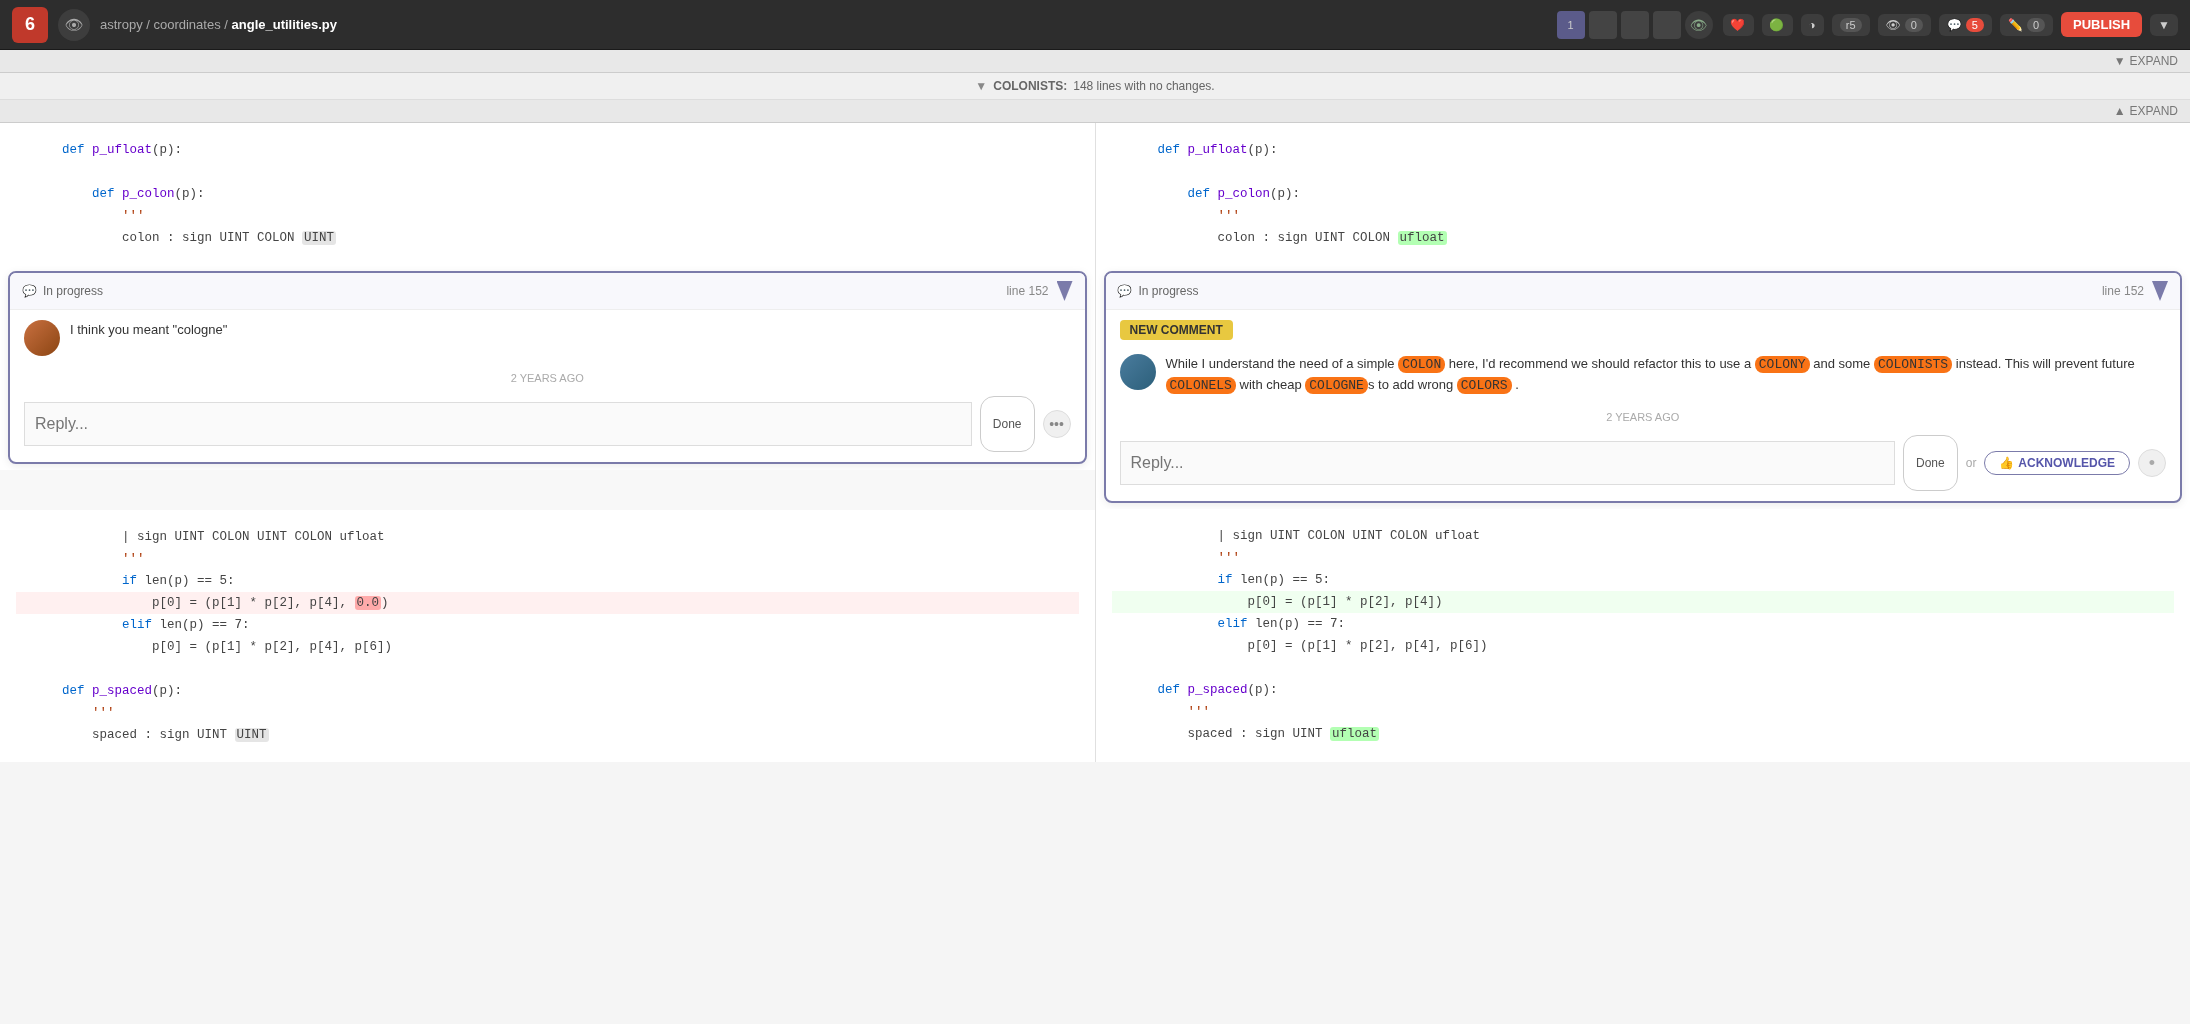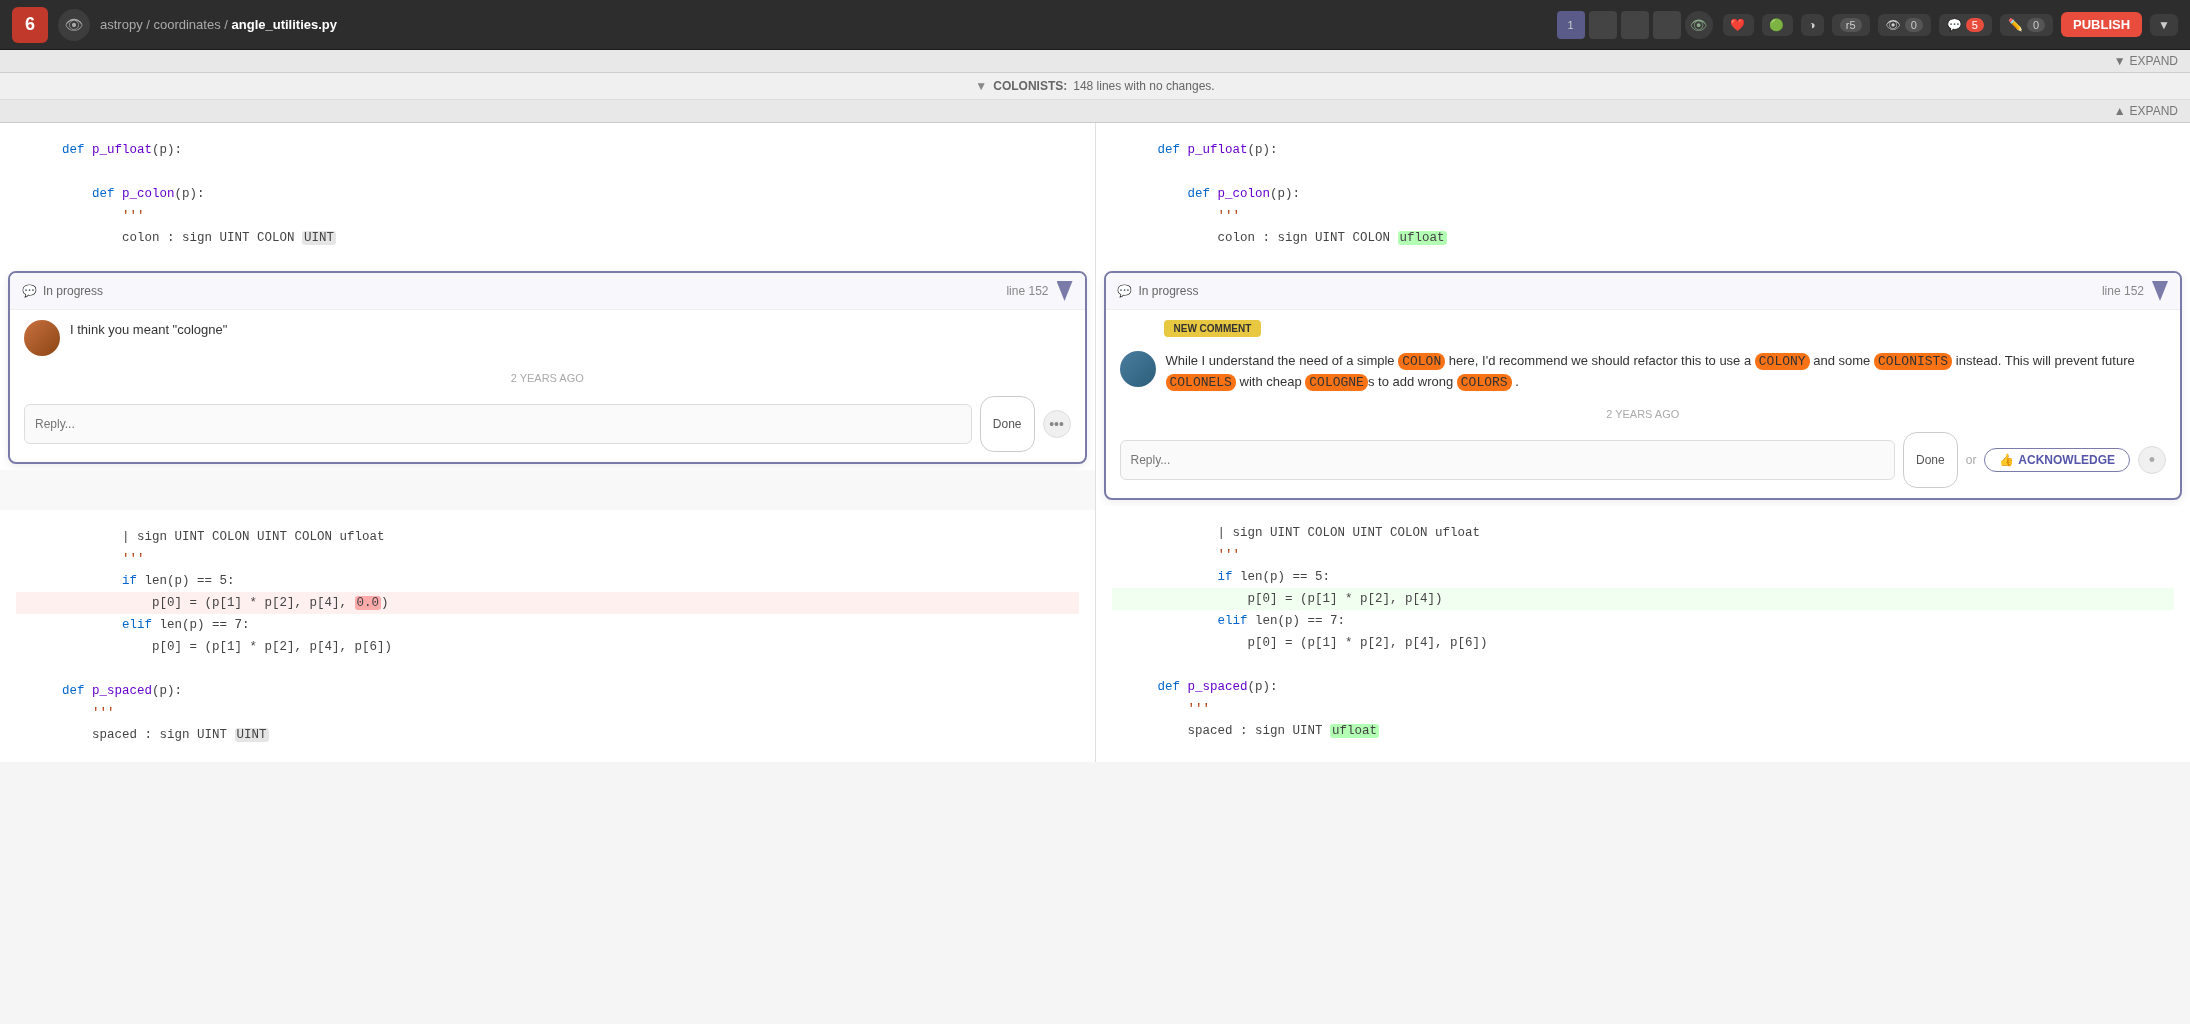--- a/index.html
+++ b/index.html
@@ -114,29 +114,29 @@
     .avatar {
       width: 36px; height: 36px; border-radius: 50%; background: #c5a; flex-shrink: 0;
       overflow: hidden; display: flex; align-items: center; justify-content: center;
     }
     .avatar-placeholder { background: linear-gradient(135deg, #c97040, #8b4513); width: 36px; height: 36px; border-radius: 50%; }
     .avatar-placeholder2 { background: linear-gradient(135deg, #4a7c9e, #2c5f7a); width: 36px; height: 36px; border-radius: 50%; }
     .comment-text { flex: 1; font-size: 13px; color: #333; line-height: 1.5; }
     .comment-time { text-align: center; color: #aaa; font-size: 11px; padding: 6px 0; }
     .comment-actions { display: flex; align-items: center; gap: 8px; padding: 6px 14px 10px; }
     .reply-input {
-      flex: 1; border: 1px solid #ddd; border-radius: 6px; padding: 12px 10px;
-      font-size: 12px; color: #666; background: #fafafa; outline: none;
+      flex: 1; border: 1px solid #ddd; border-radius: 0; padding: 12px 10px;
+      font-size: 16px; color: #666; background: #fafafa; outline: none;
     }
     .btn-done { background: #fff; border: 1px solid #ccc; border-radius: 14px; padding: 20px 12px; font-size: 12px; cursor: pointer; color: #555; }
     .btn-acknowledge { background: #fff; border: 1px solid #7b7baa; border-radius: 14px; padding: 4px 14px; font-size: 12px; color: #5555aa; font-weight: 600; cursor: pointer; display: flex; align-items: center; gap: 4px; }
     .btn-more { background: #f0f0f0; border: 1px solid #ddd; border-radius: 50%; width: 28px; height: 28px; display: flex; align-items: center; justify-content: center; cursor: pointer; color: #888; font-size: 14px; margin-left: auto; }
     .btn-small-dot { background: #f0f0f0; border: 1px solid #ddd; border-radius: 50%; width: 28px; height: 28px; display: flex; align-items: center; justify-content: center; cursor: pointer; color: #aaa; font-size: 18px; margin-left: auto; }
     .or-text { color: #aaa; font-size: 12px; }
-    .new-comment-badge { background: #e8c840; color: #333; font-size: 10px; font-weight: 700; padding: 3px 10px; border-radius: 4px; display: inline-block; margin-bottom: 6px; margin-left: 44px; }
+    .new-comment-badge { background: #e8c840; color: #333; font-size: 12px; font-weight: 700; padding: 3px 10px; border-radius: 4px; display: inline-block; margin-bottom: 6px; }
   </style>
 </head>
 <body>
 
 <div class="navbar">
   <div class="navbar-logo">
     <span>6</span>
   </div>
   <div class="navbar-eye">👁</div>
   <div class="navbar-breadcrumb">

